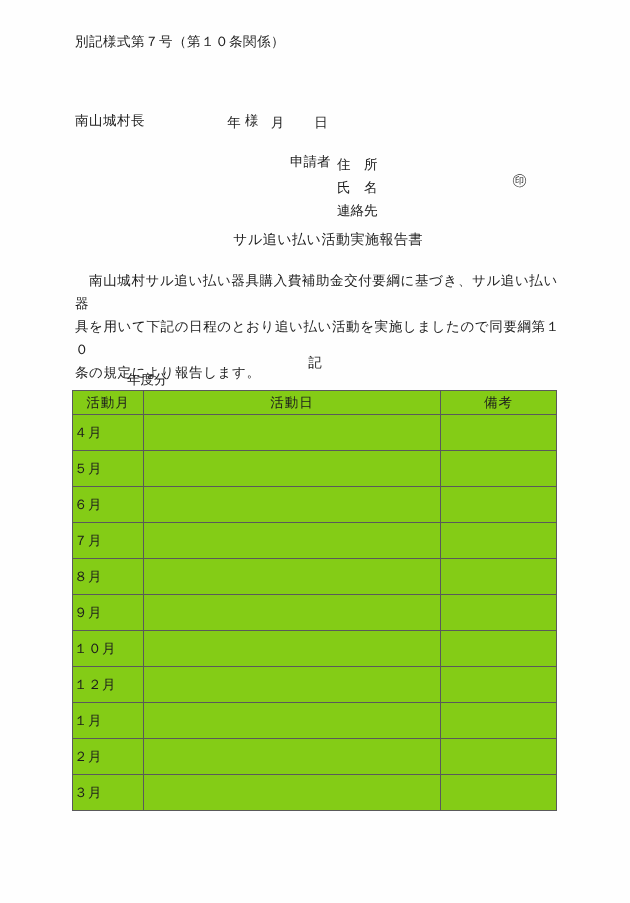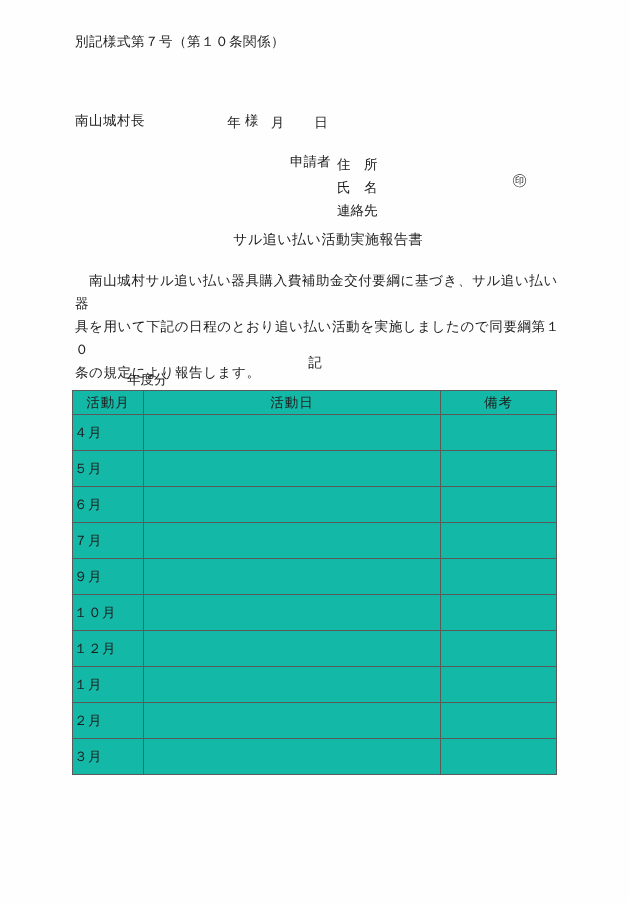--- a/index.html
+++ b/index.html
@@ -31,21 +31,21 @@
   table.activity-table {
     position:absolute; left:72px; top:390px;
     width:484px; border-collapse:collapse;
     table-layout:fixed;
     font-size:13.5px; color:#1c1c1c;
     border:1.5px solid #3a3a3a;
   }
   .activity-table th, .activity-table td {
     border:1px solid #5a5a5a;
     font-weight:normal;
-    background:#14b8a6;
+    background:#84cc16;
   }
   .activity-table th { height:21px; text-align:center; letter-spacing:1px; }
   .activity-table td { height:33px; }
   .col-month { width:71px; }
   .col-days { width:297px; }
   .col-remarks { width:116px; }
   td.c-month { text-align:left; padding-right:7px; letter-spacing:0.5px; }
   td.c-days, td.c-remarks { padding:0 6px; }
 </style>
 </head>
@@ -106,20 +106,25 @@
           <td class="c-month">６月</td>
           <td class="c-days"></td>
           <td class="c-remarks"></td>
         </tr>
         <tr>
           <td class="c-month">７月</td>
           <td class="c-days"></td>
           <td class="c-remarks"></td>
         </tr>
         <tr>
+          <td class="c-month">８月</td>
+          <td class="c-days"></td>
+          <td class="c-remarks"></td>
+        </tr>
+        <tr>
           <td class="c-month">９月</td>
           <td class="c-days"></td>
           <td class="c-remarks"></td>
         </tr>
         <tr>
           <td class="c-month">１０月</td>
           <td class="c-days"></td>
           <td class="c-remarks"></td>
         </tr>
         <tr>

